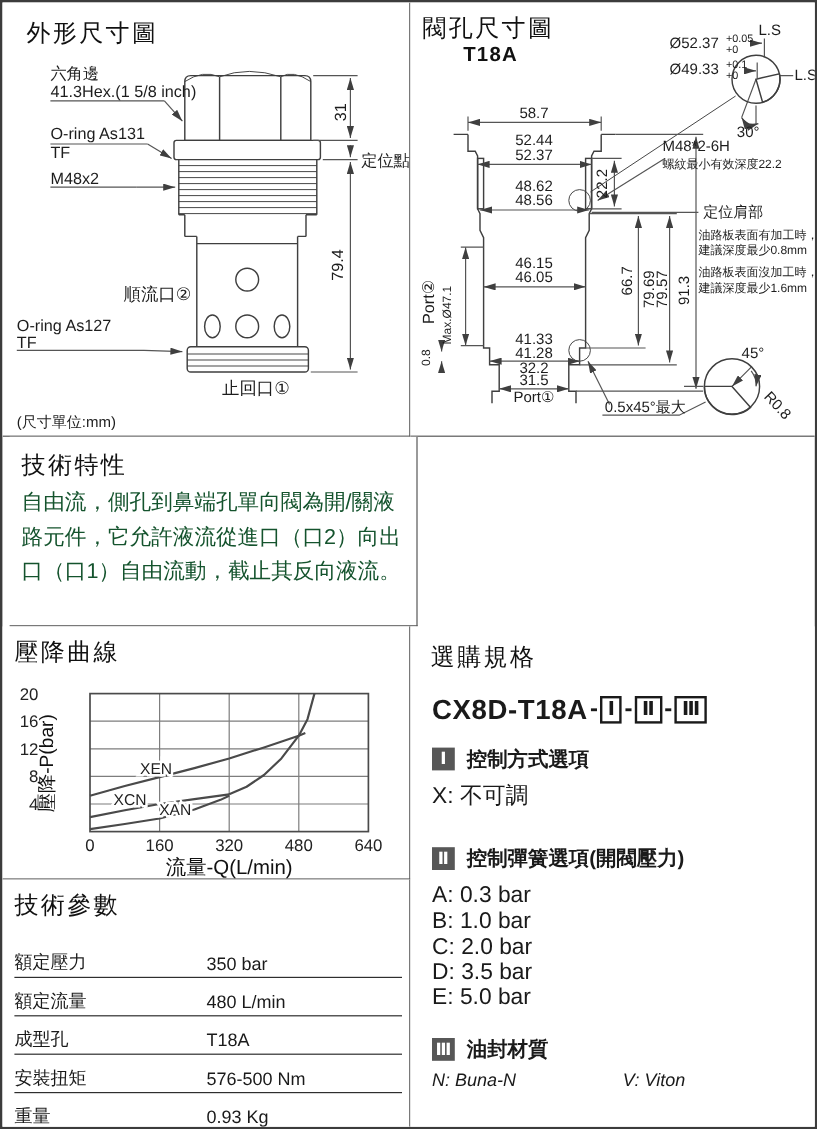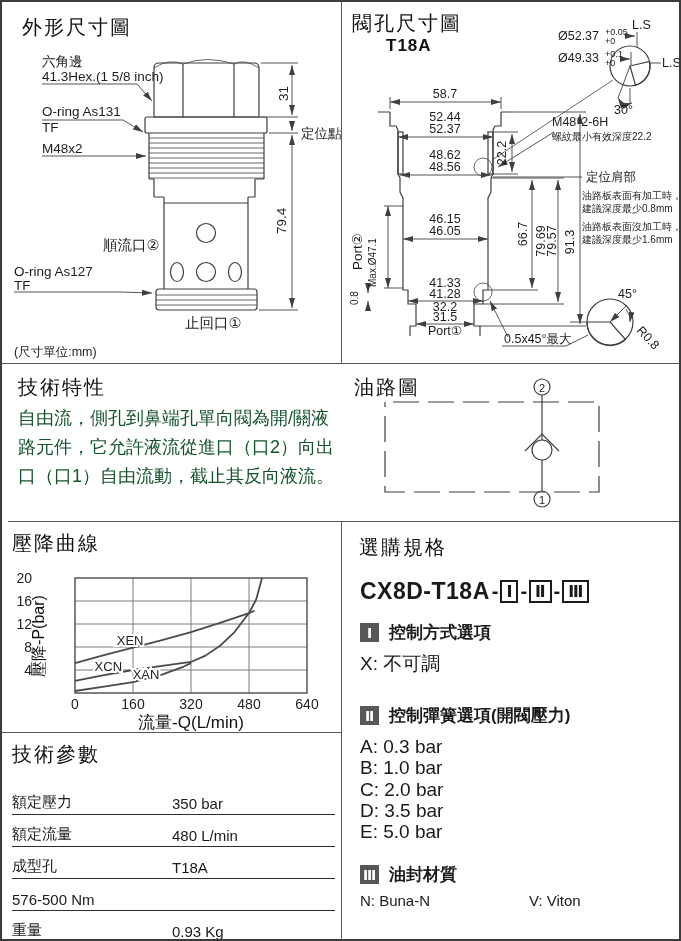--- a/index.html
+++ b/index.html
@@ -46,22 +46,22 @@
   .model{font-size:23px;font-weight:bold;letter-spacing:0.5px;}
   .sep{font-size:20px;font-weight:bold;margin:0 2px;}
   .code-box{border:2px solid #1a1a1a;font-weight:bold;font-size:16px;line-height:1;padding:2px 4px 1px 4px;}
   .osec{position:absolute;left:18px;}
   .osec-head{display:flex;align-items:center;gap:10px;}
   .badge{width:19px;height:19px;background:#575757;color:#fff;font-weight:bold;font-size:14px;
          display:flex;align-items:center;justify-content:center;}
   .osec-title{font-size:17px;font-weight:bold;}
   .optlist{margin-top:9px;}
   .opt{font-size:19px;height:21.3px;line-height:21.3px;}
-  .optrow{position:absolute;left:18px;font-size:15px;}
-  .optrow .v2{position:absolute;left:169px;top:0;white-space:nowrap;}
+  .optrow{position:absolute;left:18px;font-size:15px;font-style:italic;}
+  .optrow .v2{position:absolute;left:159px;top:0;white-space:nowrap;}
 </style>
 </head>
 <body>
 
 <svg width="0" height="0" style="position:absolute">
   <defs>
     <marker id="ah" viewBox="0 0 10 6" refX="10" refY="3" markerWidth="10" markerHeight="6" orient="auto-start-reverse">
       <path d="M0,0 L10,3 L0,6 Z" fill="#3f3f3f"></path>
     </marker>
     <pattern id="hatch" width="4" height="4" patternTransform="rotate(45)" patternUnits="userSpaceOnUse">
@@ -215,35 +215,20 @@
       <text class="dimt" x="276" y="296">45°</text>
       <text class="dimt" transform="translate(294,329) rotate(47)">R0.8</text>
     </svg>
   </div>
 
   <div class="panel p-ml">
     <div class="panel-title" style="left:10px;top:10px">技術特性</div>
     <div class="feat-body">自由流，側孔到鼻端孔單向閥為開/關液路元件，它允許液流從進口（口2）向出口（口1）自由流動，截止其反向液流。</div>
   </div>
 
-  <div class="panel p-mr">
-    <div class="panel-title" style="left:12px;top:10px">油路圖</div>
-    <svg width="337" height="158" viewBox="0 0 337 158">
-      <g class="draw">
-        <rect x="43" y="38" width="214" height="90" stroke-dasharray="26 9" stroke-dashoffset="-8"></rect>
-        <circle cx="200" cy="23" r="8"></circle>
-        <circle cx="200" cy="146" r="8" transform="translate(0,-11)"></circle>
-        <path d="M200,31 V76 M200,96 V127"></path>
-        <path d="M183,87 L200,70 L217,87"></path>
-        <circle cx="200" cy="86" r="10"></circle>
-      </g>
-      <text x="200" y="27.5" text-anchor="middle" style="font-size:11px">2</text>
-      <text x="200" y="139.5" text-anchor="middle" style="font-size:11px">1</text>
-    </svg>
-  </div>
 
   <div class="panel p-bl1">
     <div class="panel-title" style="left:10px;top:8px">壓降曲線</div>
     <svg width="340" height="211" viewBox="0 0 340 211">
       <g id="plot">
           <text x="73" y="187" class="tick" text-anchor="middle">0</text>
           <line x1="131" y1="56" x2="131" y2="171" class="grid"></line>
           <text x="131" y="187" class="tick" text-anchor="middle">160</text>
           <line x1="189" y1="56" x2="189" y2="171" class="grid"></line>
           <text x="189" y="187" class="tick" text-anchor="middle">320</text>
@@ -282,20 +267,21 @@
       </div>
       <div class="prow">
         <span class="pl">額定流量</span>
         <span class="pv">480 L/min</span>
       </div>
       <div class="prow">
         <span class="pl">成型孔</span>
         <span class="pv">T18A</span>
       </div>
       <div class="prow">
+        <span class="pl">安裝扭矩</span>
         <span class="pv">576-500 Nm</span>
       </div>
       <div class="prow">
         <span class="pl">重量</span>
         <span class="pv">0.93 Kg</span>
       </div>
     </div>
   </div>
 
   <div class="panel p-br">

